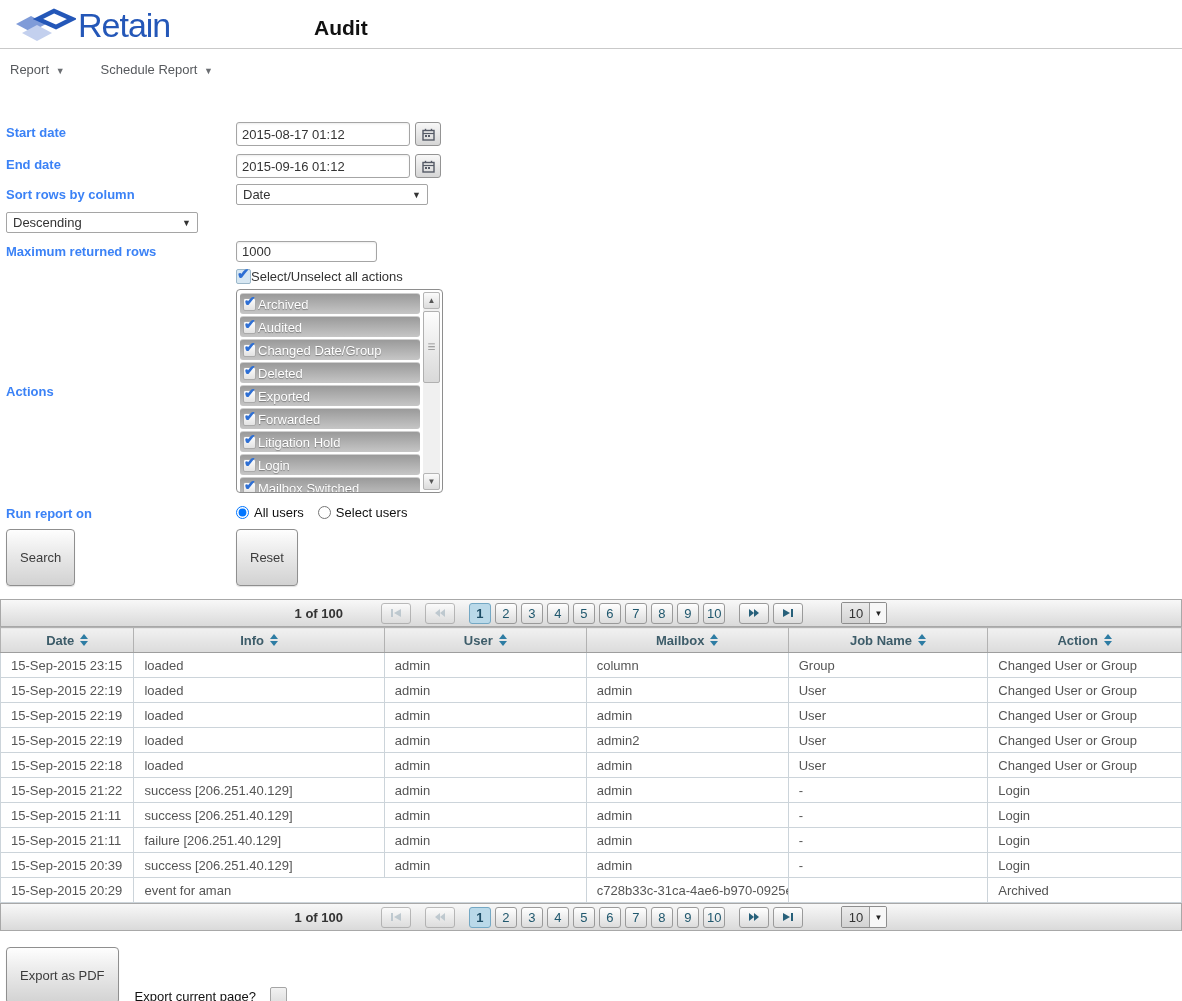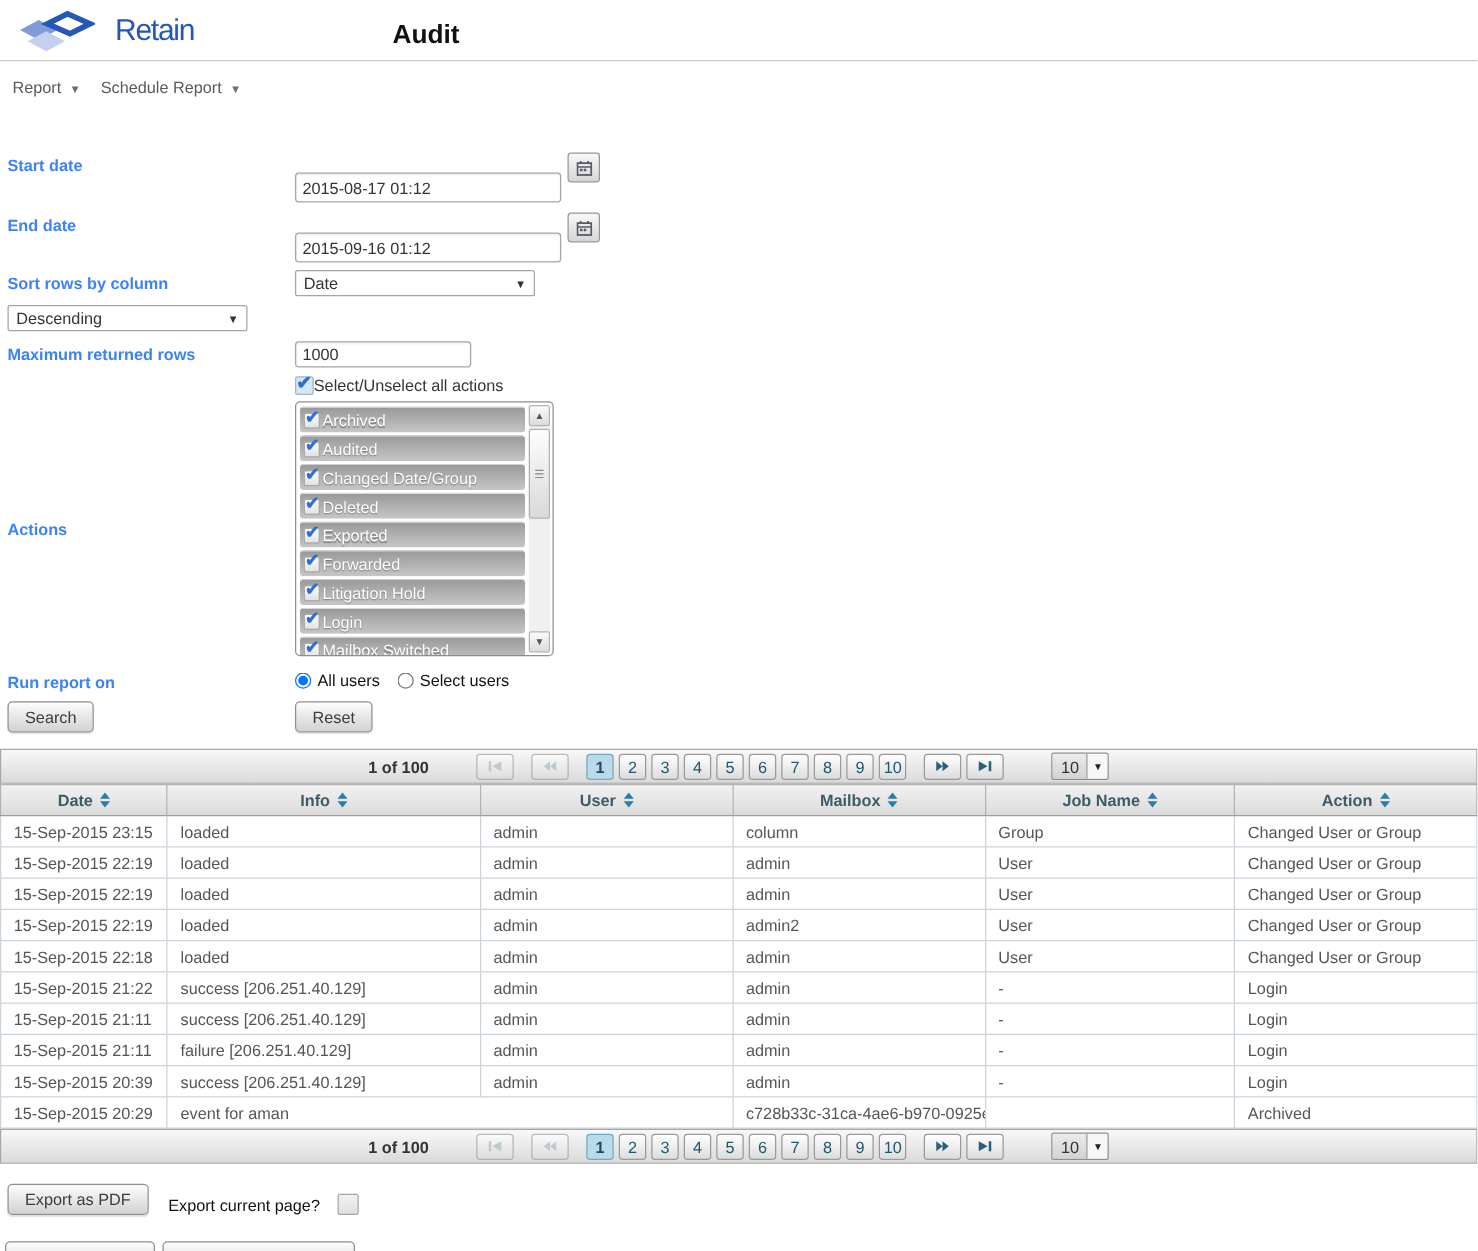--- a/index.html
+++ b/index.html
@@ -2,35 +2,35 @@
 <html><head>
 <meta charset="utf-8">
 <style>
   * { box-sizing: border-box; margin: 0; padding: 0; }
   html,body { width:1182px; height:1001px; overflow:hidden; background:#fff;
     font-family:"Liberation Sans", sans-serif; font-size:13px; color:#333; }
 
   
   .app-header { position:relative; height:49px; background:#fff; border-bottom:1px solid #c9c9c9; }
   .logo { position:absolute; left:14px; top:5px; display:flex; align-items:center; }
-  .logo-text { font-size:24px; color:#2457b8; letter-spacing:-1px; margin-left:16px; }
+  .logo-text { font-size:34px; color:#2457b8; letter-spacing:-1px; margin-left:2px; }
   .page-title { position:absolute; left:314px; top:16px; font-size:21px; font-weight:bold; color:#111; }
 
   
-  .menu-bar { padding:13px 0 9px 10px; display:flex; gap:16px; }
+  .menu-bar { padding:13px 0 9px 10px; display:flex; gap:36px; }
   .menu-item { color:#56595d; cursor:pointer; }
   .menu-item .caret { font-size:9px; color:#6b6e72; margin-left:3px; }
 
   
   .report-form { margin-top:36px; padding-left:6px; }
   .form-row { display:flex; align-items:flex-start; }
   .form-label { width:230px; font-weight:bold; color:#3b82f6; padding-top:3px; }
   .txt { height:24px; border:1px solid #a5a5a5; border-radius:3px; padding:2px 5px;
     font-family:inherit; font-size:13px; color:#333; box-shadow:inset 0 1px 2px rgba(0,0,0,.08); }
-  .date-input { width:213px;margin-top:16px; }
+  .date-input { width:174px; }
   .cal-btn { width:26px; height:24px; margin-left:5px; border:1px solid #949494; border-radius:3px;
     background:linear-gradient(#f8f8f8,#d6d6d6); display:flex; align-items:center; justify-content:center; cursor:pointer; }
   .selectbox { width:192px; height:21px; border:1px solid #a5a5a5; border-radius:2px; background:#fff;
     display:flex; align-items:center; justify-content:space-between; padding:0 6px; cursor:pointer; }
   .selectbox .arrow { font-size:9px; color:#333; }
   .num-input { width:141px; height:21px; }
   .r-start { margin-bottom:8px; }
   .r-end { margin-bottom:6px; }
   .r-sortcol { margin-bottom:4px; }
   .r-sortdir { margin-bottom:8px;flex-direction:column; }
@@ -63,21 +63,21 @@
   .sbtn.up { top:0; } .sbtn.down { bottom:0; }
   .sthumb { position:absolute; left:0; top:19px; width:17px; height:72px; background:linear-gradient(#fdfdfd,#d9d9d9);
     border:1px solid #b0b0b0; border-radius:2px; display:flex; align-items:center; justify-content:center;
     font-size:9px; color:#8b8b8b; cursor:grab; }
 
   .radio-group { display:flex; align-items:center; gap:14px; padding-top:2px; }
   .radio-opt { display:flex; align-items:center; gap:5px; cursor:pointer; color:#111; }
   .radio-opt input { margin:0; }
 
   .btn { background:linear-gradient(#fefefe,#e9e9e9 45%,#d2d2d2); border:1px solid #8f8f8f;
-    border-radius:4px; font-family:inherit; font-size:13px; color:#3c3c3c; padding:4px 13px;
+    border-radius:4px; font-family:inherit; font-size:13px; color:#3c3c3c; padding:20px 13px;
     box-shadow:0 1px 1px rgba(0,0,0,.12); cursor:pointer; }
   .search-cell { width:230px; }
 
   
   .pager { height:28px; background:linear-gradient(#f8f8f8,#dadada); border:1px solid #a8a8a8;
     display:flex; align-items:center; justify-content:center; }
   .pager-status { font-weight:bold; color:#333; margin-right:38px; }
   .pager-ctrls { display:flex; align-items:center; gap:4px; }
   .pbtn { min-width:22px; height:21px; padding:0 3px; border:1px solid #9a9a9a; border-radius:3px;
     background:linear-gradient(#ffffff,#dcdcdc); color:#20586e; font-size:13px;

